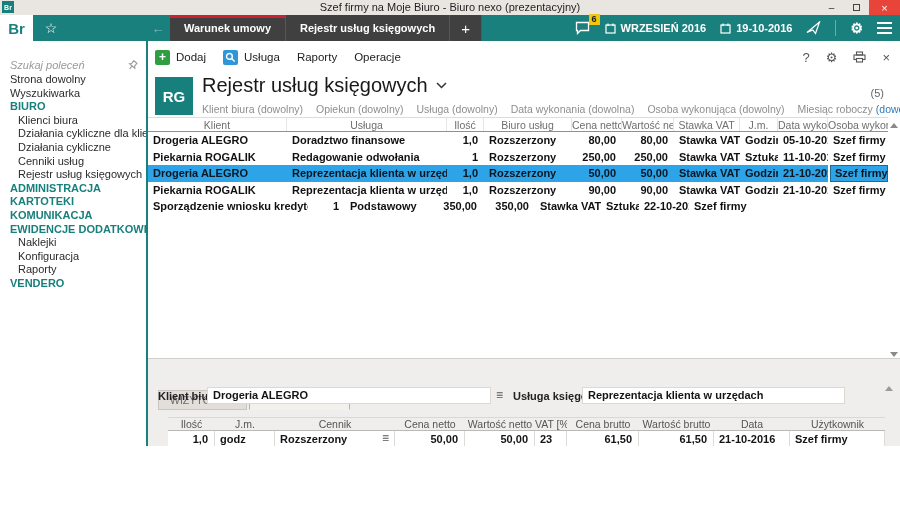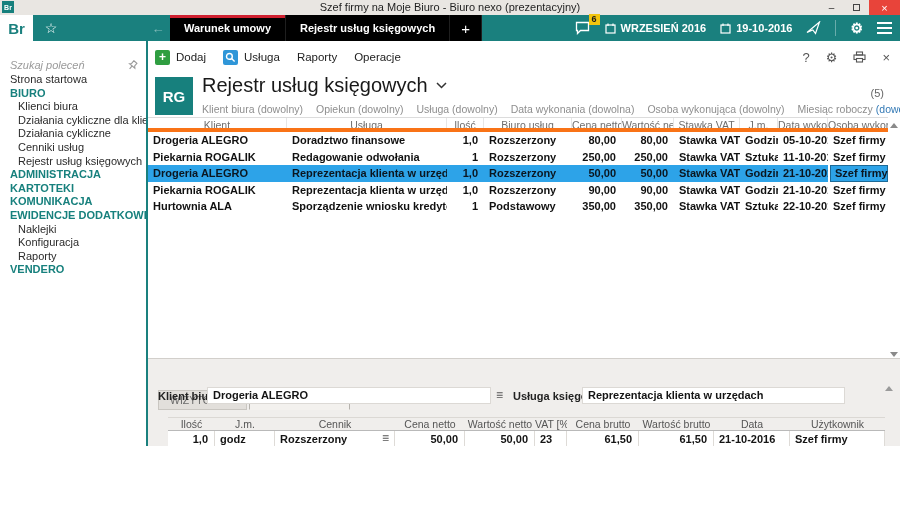--- a/index.html
+++ b/index.html
@@ -21,21 +21,21 @@
 
   
   .topband { position:absolute; top:15px; left:0; width:900px; height:26px; background:#1a807e; }
   .band-logo { position:absolute; top:0; left:0; width:33px; height:26px; background:#fff; color:#1a807e;
                font-size:15px; font-weight:600; display:flex; align-items:center; justify-content:center; }
   .band-star { position:absolute; top:0; left:38px; width:26px; height:26px; color:#fff; font-size:14px;
                display:flex; align-items:center; justify-content:center; }
   .band-back { position:absolute; top:0; left:148px; width:20px; height:26px; color:rgba(255,255,255,.45);
                font-size:13px; display:flex; align-items:center; justify-content:center; }
   .tabs { position:absolute; top:0; left:170px; height:26px; display:flex; }
-  .band-tab { height:26px; background:#000000; color:#fff; font-size:11px; font-weight:600;
+  .band-tab { height:26px; background:#404040; color:#fff; font-size:11px; font-weight:600;
               display:flex; align-items:center; justify-content:center; padding:0 14px;
               border-right:1px solid rgba(255,255,255,.12); white-space:nowrap; }
   .band-tab.alert { box-shadow:inset 0 3px 0 #cf2030; }
   .band-tab.active { font-weight:700; }
   .band-tab.plus { width:32px; padding:0; font-size:15px; font-weight:400; }
   .band-right { position:absolute; top:0; right:8px; height:26px; display:flex; align-items:center; gap:14px;
                 color:#fff; font-size:11px; font-weight:600; }
   .band-ic { display:flex; align-items:center; gap:5px; white-space:nowrap; }
   .chat-wrap { position:relative; }
   .badge { position:absolute; top:-7px; right:-9px; background:#f2c50f; color:#1c1c1c; font-size:9px;
@@ -75,21 +75,21 @@
               font-size:15px; font-weight:bold; display:flex; align-items:center; justify-content:center; }
   .view-title { position:absolute; top:33px; left:54px; font-size:20px; color:#191919; display:flex;
                 align-items:center; gap:8px; white-space:nowrap; }
   .filters { position:absolute; top:62px; left:54px; display:flex; gap:13px; font-size:10.5px; color:#8e8e8e;
              white-space:nowrap; }
   .filter-val { color:#3379b5; margin-left:3px; }
   .count { position:absolute; top:46px; right:16px; font-size:11px; color:#666; }
 
   
   .grid { position:absolute; top:76px; left:0; width:740px; }
-  .ghead { display:flex; height:15px; border-top:1px solid #dcdcdc; border-bottom:4px solid #f97316; }
+  .ghead { display:flex; height:15px; border-top:1px solid #dcdcdc; border-bottom:1px solid #f97316; }
   .gh-cell { font-size:10.5px; color:#6e6e6e; text-align:center; line-height:14px; overflow:hidden;
              white-space:nowrap; border-right:1px solid #e6e6e6; }
   .gh-cell:last-child { border-right:none; }
   .grow { display:flex; height:16.6px; align-items:center; }
   .gcell { font-size:11px; font-weight:bold; color:#111; line-height:16.6px; white-space:nowrap;
            overflow:hidden; height:16.6px; }
   .gcell.c-l { padding-left:5px; }
   .gcell.c-r { text-align:right; padding-right:6px; }
   .grow.sel { background:#2da3e8; }
   .grow.sel .gcell { color:#0b1620; }
@@ -203,21 +203,22 @@
     <div class="search-row">
       <span class="search-ph">Szukaj poleceń</span>
       <svg width="11" height="11" viewBox="0 0 11 11">
         <g transform="rotate(40 5.5 5.5)">
           <path d="M3.5 1 h4 v3.5 l1.5 1.5 h-7 l1.5 -1.5 z" fill="none" stroke="#999" stroke-width="1.1"></path>
           <line x1="5.5" y1="6" x2="5.5" y2="10" stroke="#999" stroke-width="1.1"></line>
         </g>
       </svg>
     </div>
     <nav class="nav" id="sidenav">
-        <div class="nav-item">Strona startowa</div>
+        <div class="nav-item">Strona dowolny</div>
+        <div class="nav-item">Wyszukiwarka</div>
         <div class="nav-section">BIURO</div>
         <div class="nav-sub">Klienci biura</div>
         <div class="nav-sub">Działania cykliczne dla klienta</div>
         <div class="nav-sub">Działania cykliczne</div>
         <div class="nav-sub">Cenniki usług</div>
         <div class="nav-sub">Rejestr usług księgowych</div>
         <div class="nav-section">ADMINISTRACJA</div>
         <div class="nav-section">KARTOTEKI</div>
         <div class="nav-section">KOMUNIKACJA</div>
         <div class="nav-section">EWIDENCJE DODATKOWE</div>
@@ -339,21 +340,20 @@
             <div class="gcell c-r" style="width: 37px;">1,0</div>
             <div class="gcell c-l" style="width: 88px;">Rozszerzony</div>
             <div class="gcell c-r" style="width: 50px;">90,00</div>
             <div class="gcell c-r" style="width: 52px;">90,00</div>
             <div class="gcell c-l" style="width: 66px;">Stawka VAT podst...</div>
             <div class="gcell c-l" style="width: 38px;">Godzina</div>
             <div class="gcell c-l" style="width: 50px;">21-10-2016</div>
             <div class="gcell c-l" style="width: 60px;">Szef firmy</div>
           </div>
           <div class="grow">
-            <div class="gcell c-l" style="width: 139px;">Hurtownia ALA</div>
             <div class="gcell c-l" style="width: 160px;">Sporządzenie wniosku kredytowego</div>
             <div class="gcell c-r" style="width: 37px;">1</div>
             <div class="gcell c-l" style="width: 88px;">Podstawowy</div>
             <div class="gcell c-r" style="width: 50px;">350,00</div>
             <div class="gcell c-r" style="width: 52px;">350,00</div>
             <div class="gcell c-l" style="width: 66px;">Stawka VAT podst...</div>
             <div class="gcell c-l" style="width: 38px;">Sztuka</div>
             <div class="gcell c-l" style="width: 50px;">22-10-2016</div>
             <div class="gcell c-l" style="width: 60px;">Szef firmy</div>
           </div>

